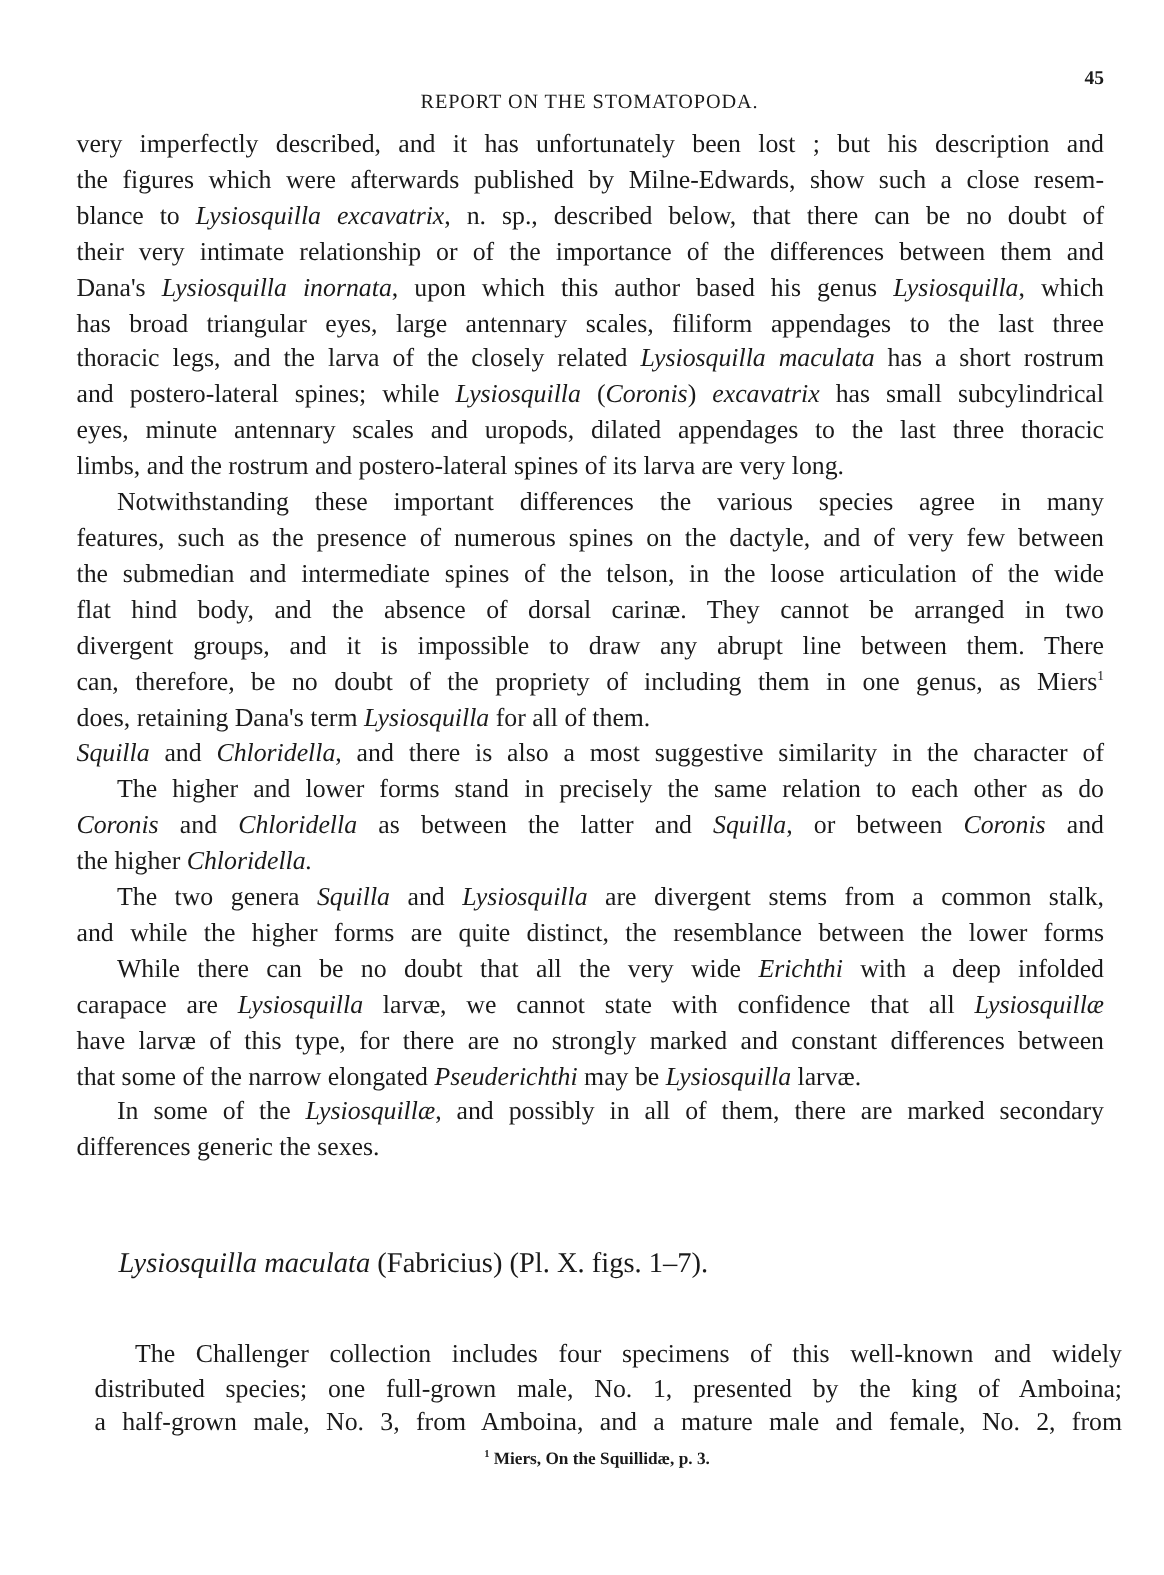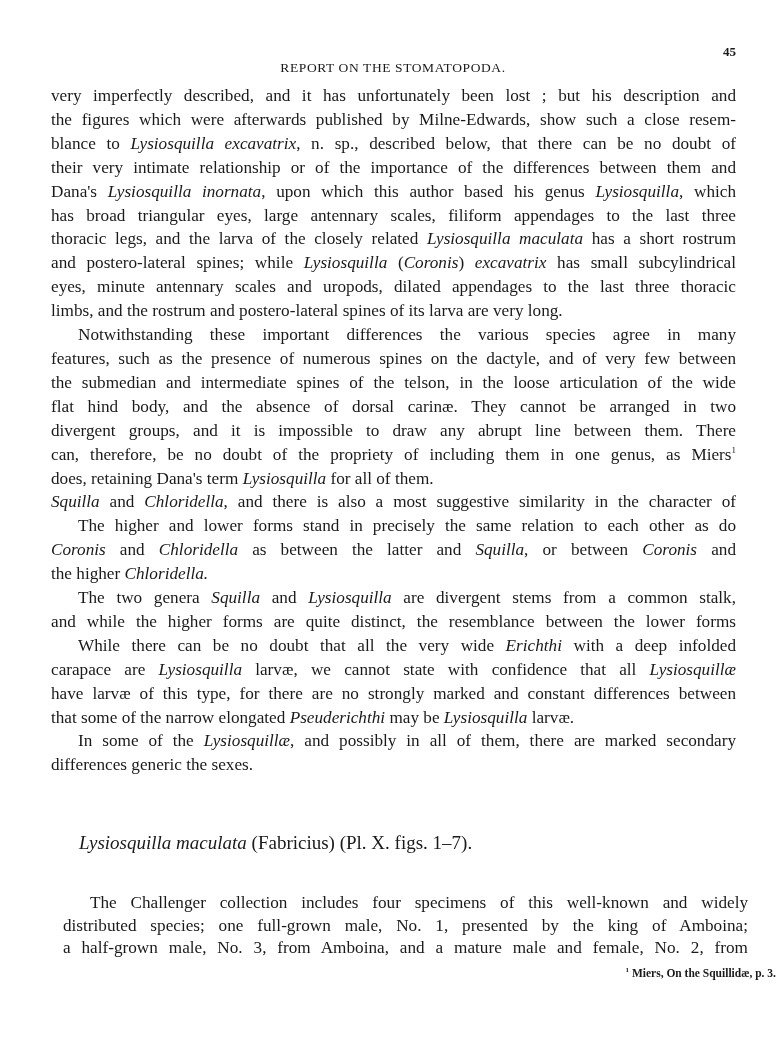--- a/index.html
+++ b/index.html
@@ -31,21 +31,21 @@
   i { font-style: italic; }
   sup { font-size: 9px; vertical-align: 7px; line-height: 0; }
   .section-heading {
     position: absolute; top: 832px; left: 79px; font-size: 19px;
   }
   .section-body {
     position: absolute; top: 892px; left: 51px; width: 685px;
     font-size: 17.2px; line-height: 22.5px; margin-left: 12px;
   }
   .footnote {
-    position: absolute; top: 967px; left: 0; right: 0; text-align: right;
+    position: absolute; top: 967px; left: 0; right: 0; text-align: center;
     font-size: 11.5px; font-weight: bold; padding-left: 20px;
   }
   .footnote sup { font-size: 7px; vertical-align: 5px; }
 </style>
 </head>
 <body>
 
 <div class="running-head">
   <span class="running-title">REPORT ON THE STOMATOPODA.</span>
   <span class="page-number">45</span>

